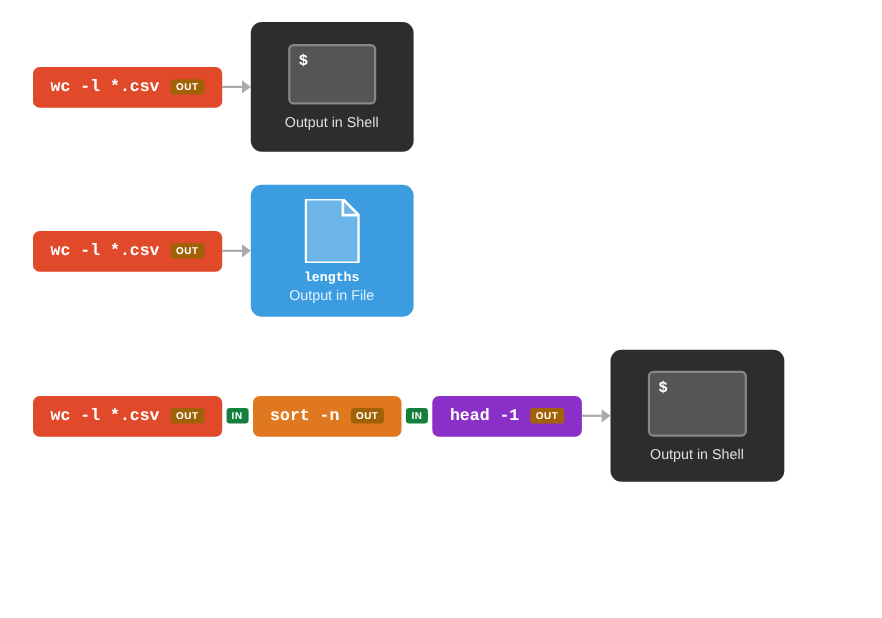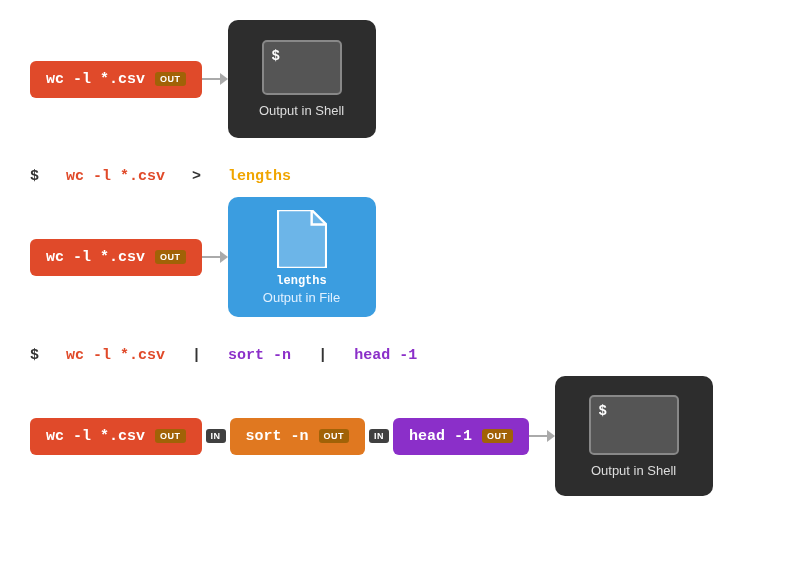--- a/index.html
+++ b/index.html
@@ -95,21 +95,21 @@
       border-radius: 3px;
       font-family: Arial, sans-serif;
       letter-spacing: 0.5px;
     }
 
     .badge.out {
       background: #a16207;
     }
 
     .badge.in {
-      background: #404040;
+      background: #15803d;
     }
 
     
     .shell-box {
       background: #2d2d2d;
       border-radius: 10px;
       padding: 12px 14px;
       color: #fff;
       display: flex;
       flex-direction: column;
@@ -242,29 +242,20 @@
     <div class="shell-box">
       <div class="shell-screen">
         <span class="shell-dollar">$</span>
       </div>
       <div class="shell-label">Output in Shell</div>
     </div>
   </div>
 </div>
 
 <div class="section">
-  <div class="cmd-line">
-    <span class="dollar">$</span>
-    &nbsp;
-    <span class="cmd-text">wc -l *.csv</span>
-    &nbsp;
-    <span class="redirect">&gt;</span>
-    &nbsp;
-    <span class="filename">lengths</span>
-  </div>
   <div class="flow-row">
     <div class="cmd-pill">
       <span>wc -l *.csv</span>
       <span class="badge out">OUT</span>
     </div>
     <div class="connector">
       <div class="connector-line"></div>
       <div class="connector-arrow"></div>
     </div>
     <div class="file-box">
@@ -272,33 +263,20 @@
         <path d="M5 0 L35 0 L50 15 L50 58 Q50 60 48 60 L2 60 Q0 60 0 58 L0 2 Q0 0 2 0 Z" fill="rgba(255,255,255,0.25)" stroke="white" stroke-width="2.5"></path>
         <path d="M35 0 L35 15 L50 15" stroke="white" stroke-width="2.5" fill="none"></path>
       </svg>
       <div class="file-name">lengths</div>
       <div class="file-label">Output in File</div>
     </div>
   </div>
 </div>
 
 <div class="section">
-  <div class="cmd-line">
-    <span class="dollar">$</span>
-    &nbsp;
-    <span class="cmd-text">wc -l *.csv</span>
-    &nbsp;
-    <span class="pipe">|</span>
-    &nbsp;
-    <span class="cmd2">sort -n</span>
-    &nbsp;
-    <span class="pipe">|</span>
-    &nbsp;
-    <span class="cmd3">head -1</span>
-  </div>
   <div class="flow-row">
 
     <div class="cmd-pill">
       <span>wc -l *.csv</span>
       <span class="badge out">OUT</span>
     </div>
 
     <span class="badge in" style="margin: 0 4px;">IN</span>
 
     <div class="cmd-pill orange">

